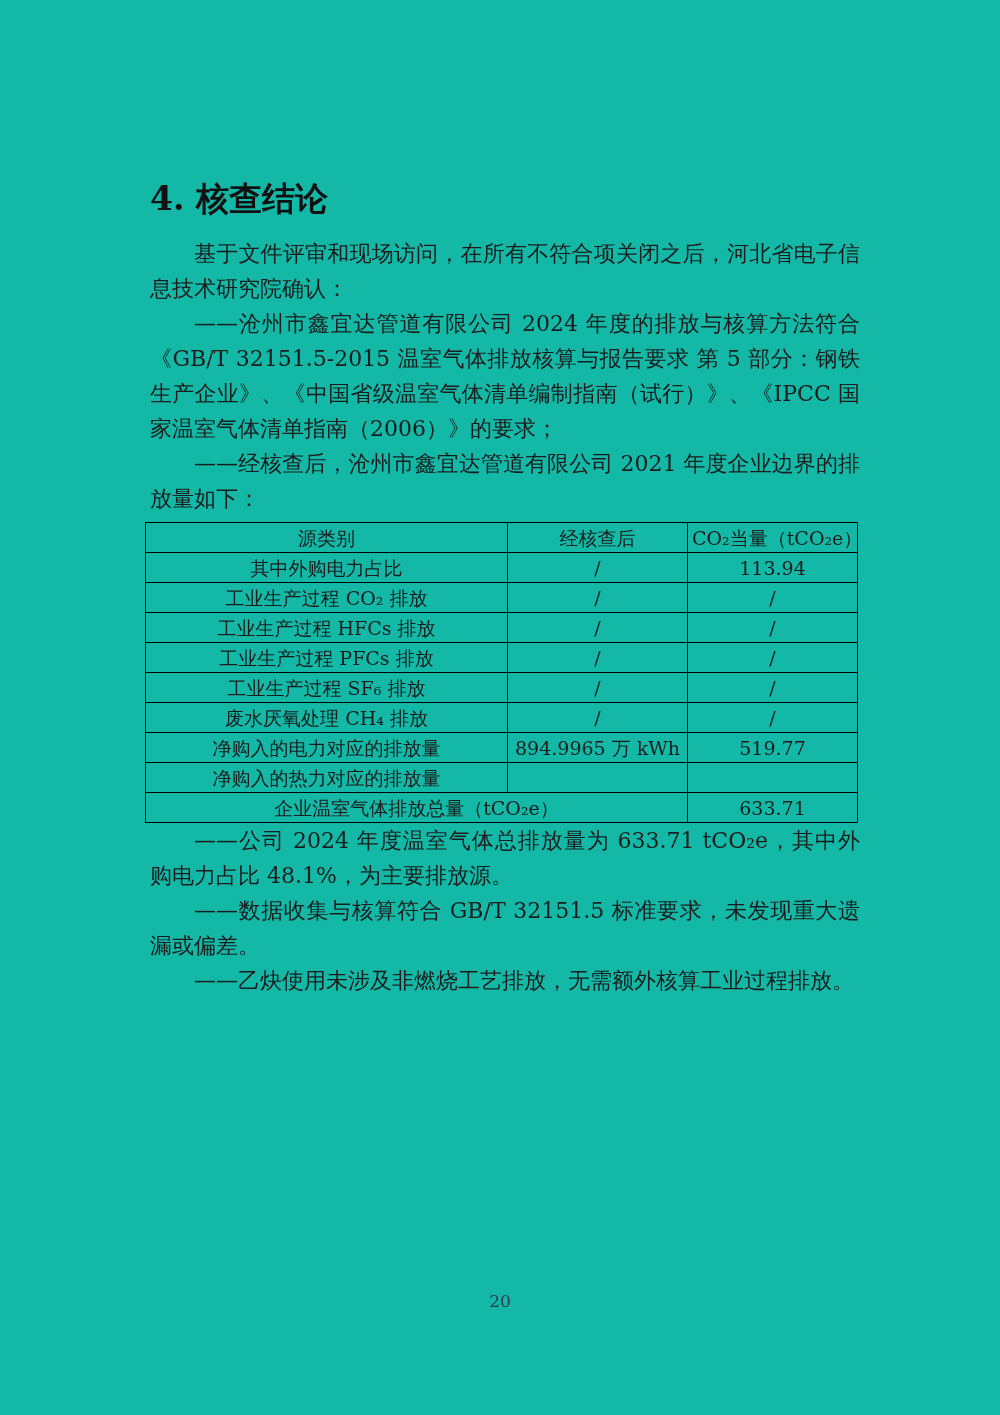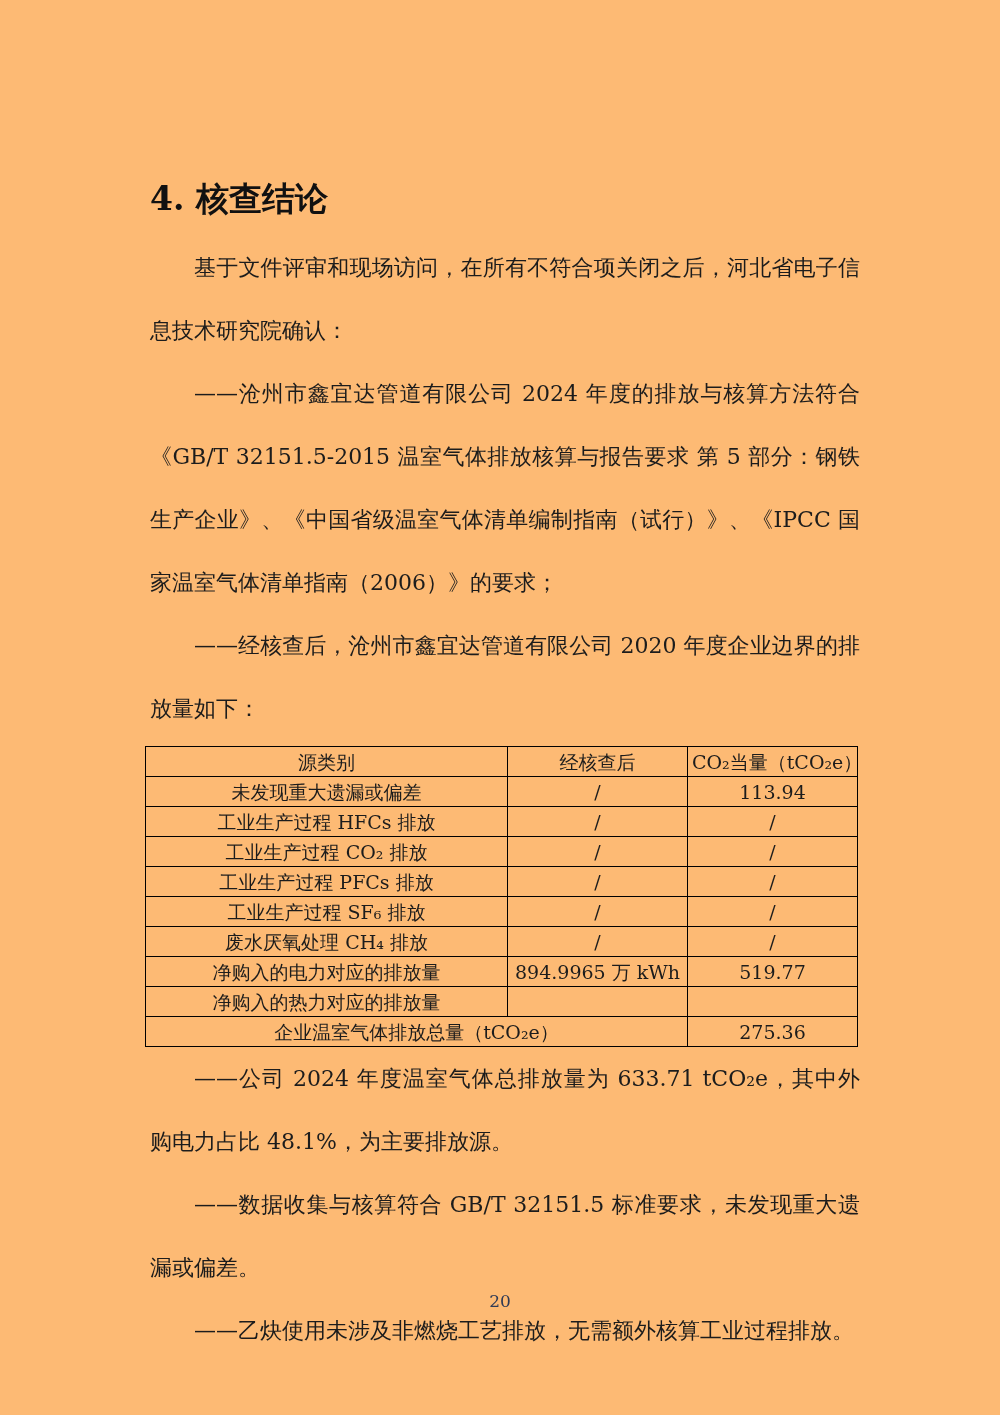--- a/index.html
+++ b/index.html
@@ -11,38 +11,38 @@
     width: 1000px;
     height: 1415px;
     position: relative;
     overflow: hidden;
     font-family: "DejaVu Serif", "Liberation Serif", serif;
     color: #1c1c1c;
   }
   .page {
     position: absolute;
     inset: 0;
-    background: #fdba74;
+    background: #14b8a6;
   }
   .content {
     position: absolute;
     left: 150px;
     top: 176px;
     width: 710px;
   }
   h1.doc-title {
     font-size: 33px;
     font-weight: bold;
     margin: 0 0 14px 0;
     line-height: 46px;
     color: #111111;
   }
   p.body-para {
     font-size: 22px;
-    line-height: 63px;
+    line-height: 35px;
     text-align: justify;
     text-indent: 2em;
     margin: 0;
     word-break: break-word;
   }
   table.emissions {
     border-collapse: collapse;
     width: 712px;
     margin: 6px 0 0 -5px;
     table-layout: fixed;
@@ -73,46 +73,46 @@
 </head>
 <body>
 
 <div class="page">
   <div class="content">
 
     <h1 class="doc-title">4. 核查结论</h1>
 
     <p class="body-para">基于文件评审和现场访问，在所有不符合项关闭之后，河北省电子信息技术研究院确认：</p>
     <p class="body-para">——沧州市鑫宜达管道有限公司 2024 年度的排放与核算方法符合《GB/T 32151.5-2015 温室气体排放核算与报告要求 第 5 部分：钢铁生产企业》、《中国省级温室气体清单编制指南（试行）》、《IPCC 国家温室气体清单指南（2006）》的要求；</p>
-    <p class="body-para">——经核查后，沧州市鑫宜达管道有限公司 2020 年度企业边界的排放量如下：</p>
+    <p class="body-para">——经核查后，沧州市鑫宜达管道有限公司 2021 年度企业边界的排放量如下：</p>
 
     <table class="emissions">
       <colgroup>
         <col style="width: 362px">
         <col style="width: 180px">
         <col style="width: 170px">
       </colgroup>
       <tbody>
         <tr>
           <th>源类别</th>
           <th>经核查后</th>
           <th>CO₂当量（tCO₂e）</th>
         </tr>
         <tr>
-          <td>未发现重大遗漏或偏差</td>
+          <td>其中外购电力占比</td>
           <td>/</td>
           <td>113.94</td>
         </tr>
         <tr>
-          <td>工业生产过程 HFCs 排放</td>
+          <td>工业生产过程 CO₂ 排放</td>
           <td>/</td>
           <td>/</td>
         </tr>
         <tr>
-          <td>工业生产过程 CO₂ 排放</td>
+          <td>工业生产过程 HFCs 排放</td>
           <td>/</td>
           <td>/</td>
         </tr>
         <tr>
           <td>工业生产过程 PFCs 排放</td>
           <td>/</td>
           <td>/</td>
         </tr>
         <tr>
           <td>工业生产过程 SF₆ 排放</td>
@@ -129,21 +129,21 @@
           <td>894.9965 万 kWh</td>
           <td>519.77</td>
         </tr>
         <tr>
           <td>净购入的热力对应的排放量</td>
           <td></td>
           <td></td>
         </tr>
         <tr>
           <td colspan="2">企业温室气体排放总量（tCO₂e）</td>
-          <td>275.36</td>
+          <td>633.71</td>
         </tr>
       </tbody>
     </table>
 
     <p class="body-para">——公司 2024 年度温室气体总排放量为 633.71 tCO₂e，其中外购电力占比 48.1%，为主要排放源。</p>
     <p class="body-para">——数据收集与核算符合 GB/T 32151.5 标准要求，未发现重大遗漏或偏差。</p>
     <p class="body-para">——乙炔使用未涉及非燃烧工艺排放，无需额外核算工业过程排放。</p>
 
   </div>
 

